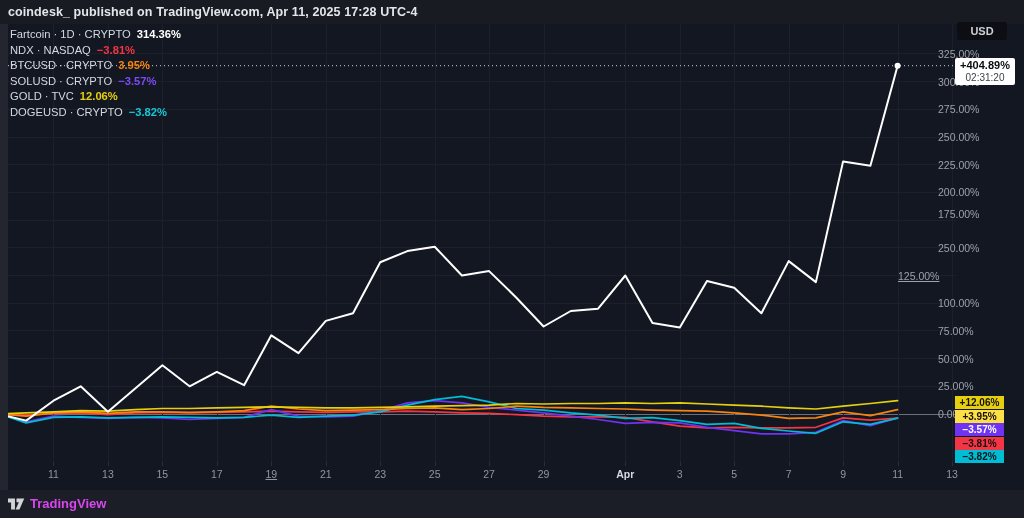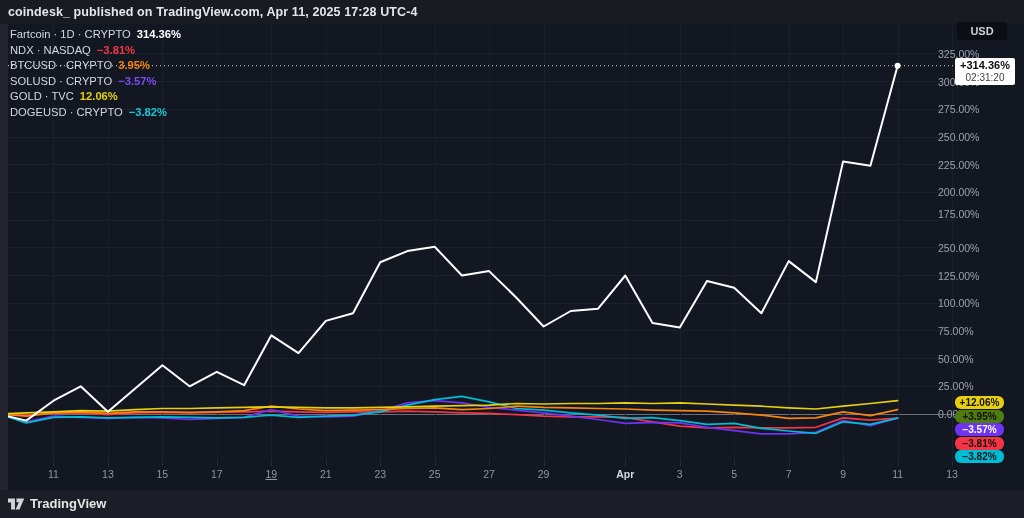--- a/index.html
+++ b/index.html
@@ -15,28 +15,28 @@
   .lval{font-weight:700;margin-left:6px;}
   .lrow.main .lval{color:#ffffff;text-align:center;}
   .usd{position:absolute;left:957px;top:22px;width:50px;height:18px;line-height:18px;text-align:center;
     background:#0c0e14;color:#cdd0d7;font-size:11px;font-weight:700;border-radius:3px;z-index:6;cursor:pointer;}
   #price-ticks{position:absolute;left:0;top:0;z-index:3;}
   .ptick{position:absolute;width:65px;text-align:left;font-size:10.5px;color:#9da1ab;}
   #time-ticks{position:absolute;left:0;top:0;z-index:3;}
   .ttick{position:absolute;top:468px;width:34px;text-align:center;font-size:10.5px;color:#9095a0;}
   .ttick.emph{color:#d6d9df;font-weight:700;}
   .slabel{position:absolute;left:955px;width:49px;height:13px;line-height:13px;text-align:center;
-    font-size:10px;font-weight:700;border-radius:6px;z-index:6;}
+    font-size:10px;font-weight:700;border-radius:0;z-index:6;}
   .tooltip{position:absolute;left:955px;top:58px;width:60px;height:27px;background:#ffffff;border-radius:2px;
     z-index:7;text-align:center;}
   .tt-val{font-size:11px;font-weight:700;color:#0b0d12;line-height:13px;margin-top:1px;}
   .tt-cd{font-size:10px;color:#3c404b;line-height:11px;}
   .footer{position:absolute;left:0;top:490px;width:1024px;height:28px;background:#1b1e26;}
   .tvlogo{position:absolute;left:8px;top:7px;width:17px;height:14px;display:inline-block;cursor:pointer;}
-  .tvname{position:absolute;left:30px;top:6px;font-size:13px;font-weight:600;color:#e5e5e5;cursor:pointer;}
+  .tvname{position:absolute;left:30px;top:6px;font-size:13px;font-weight:600;color:#d946ef;cursor:pointer;}
 </style>
 </head>
 <body>
 
 <div class="stage">
 
   <svg id="chart" viewBox="0 0 1024 518">
       <defs>
         <clipPath id="plotclip">
           <rect x="8" y="24" width="948" height="438"></rect>
@@ -134,37 +134,37 @@
 
   <div id="price-ticks">
       <div class="ptick" style="left: 938px; top: 47.9px;">325.00%</div>
       <div class="ptick" style="left: 938px; top: 75.6px;">300.00%</div>
       <div class="ptick" style="left: 938px; top: 103.3px;">275.00%</div>
       <div class="ptick" style="left: 938px; top: 131px;">250.00%</div>
       <div class="ptick" style="left: 938px; top: 158.7px;">225.00%</div>
       <div class="ptick" style="left: 938px; top: 186.4px;">200.00%</div>
       <div class="ptick" style="left: 938px; top: 208px;">175.00%</div>
       <div class="ptick" style="left: 938px; top: 241.8px;">250.00%</div>
-      <div class="ptick" style="left: 938px; top: 269.5px;">125.00%</div>
+      <div class="ptick" style="left: 898px; top: 269.5px; text-decoration: underline;">125.00%</div>
       <div class="ptick" style="left: 938px; top: 297.2px;">100.00%</div>
       <div class="ptick" style="left: 938px; top: 324.9px;">75.00%</div>
       <div class="ptick" style="left: 938px; top: 352.6px;">50.00%</div>
       <div class="ptick" style="left: 938px; top: 380.3px;">25.00%</div>
       <div class="ptick" style="left: 938px; top: 408px;">0.00%</div>
     </div>
   <div id="series-labels">
       <div class="slabel" style="top: 396px; background: rgb(229, 207, 15); color: rgb(21, 19, 10);">+12.06%</div>
-      <div class="slabel" style="top: 409.5px; background: #4d7c0f; color: rgb(22, 16, 8);">+3.95%</div>
+      <div class="slabel" style="top: 409.5px; background: #fde047; color: rgb(22, 16, 8);">+3.95%</div>
       <div class="slabel" style="top: 423px; background: rgb(111, 51, 242); color: rgb(255, 255, 255);">−3.57%</div>
       <div class="slabel" style="top: 436.5px; background: rgb(242, 54, 69); color: rgb(26, 11, 13);">−3.81%</div>
       <div class="slabel" style="top: 450px; background: rgb(0, 188, 212); color: rgb(10, 21, 23);">−3.82%</div>
     </div>
 
   <div class="tooltip">
-    <div class="tt-val">+314.36%</div>
+    <div class="tt-val">+404.89%</div>
     <div class="tt-cd">02:31:20</div>
   </div>
 
   <div id="time-ticks">
       <div class="ttick" style="left: 36.46px;">11</div>
       <div class="ttick" style="left: 90.92px;">13</div>
       <div class="ttick" style="left: 145.38px;">15</div>
       <div class="ttick" style="left: 199.84px;">17</div>
       <div class="ttick" style="left: 254.3px; text-decoration: underline;">19</div>
       <div class="ttick" style="left: 308.76px;">21</div>

